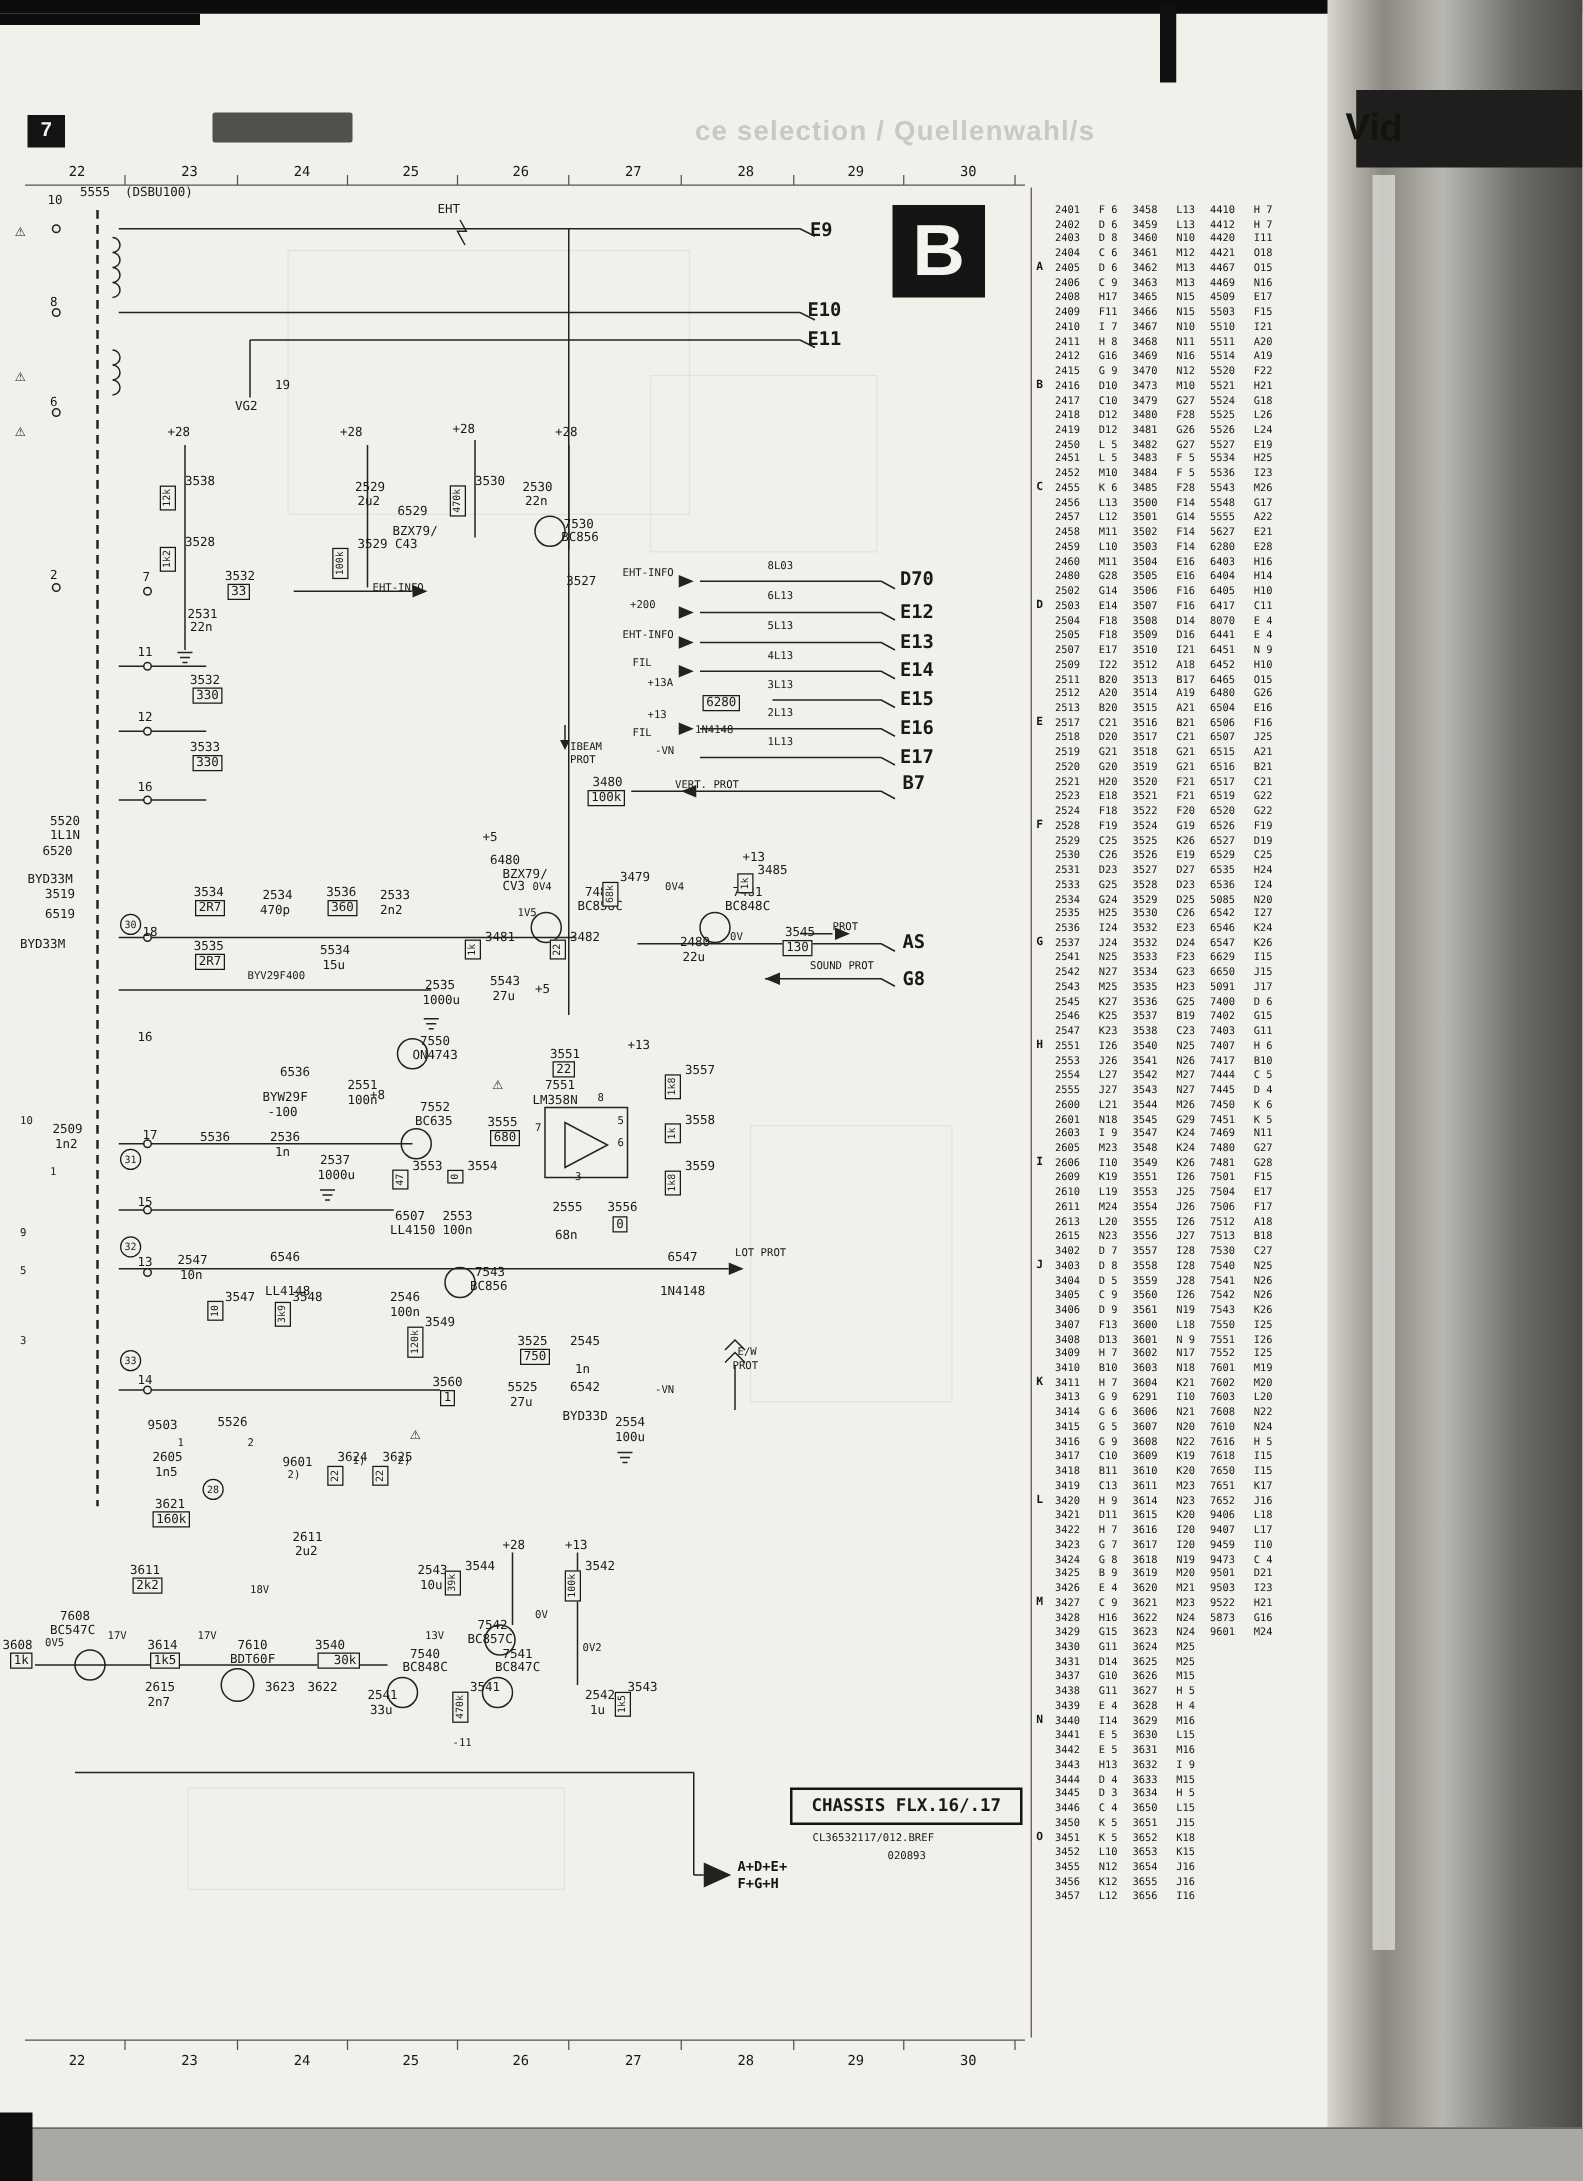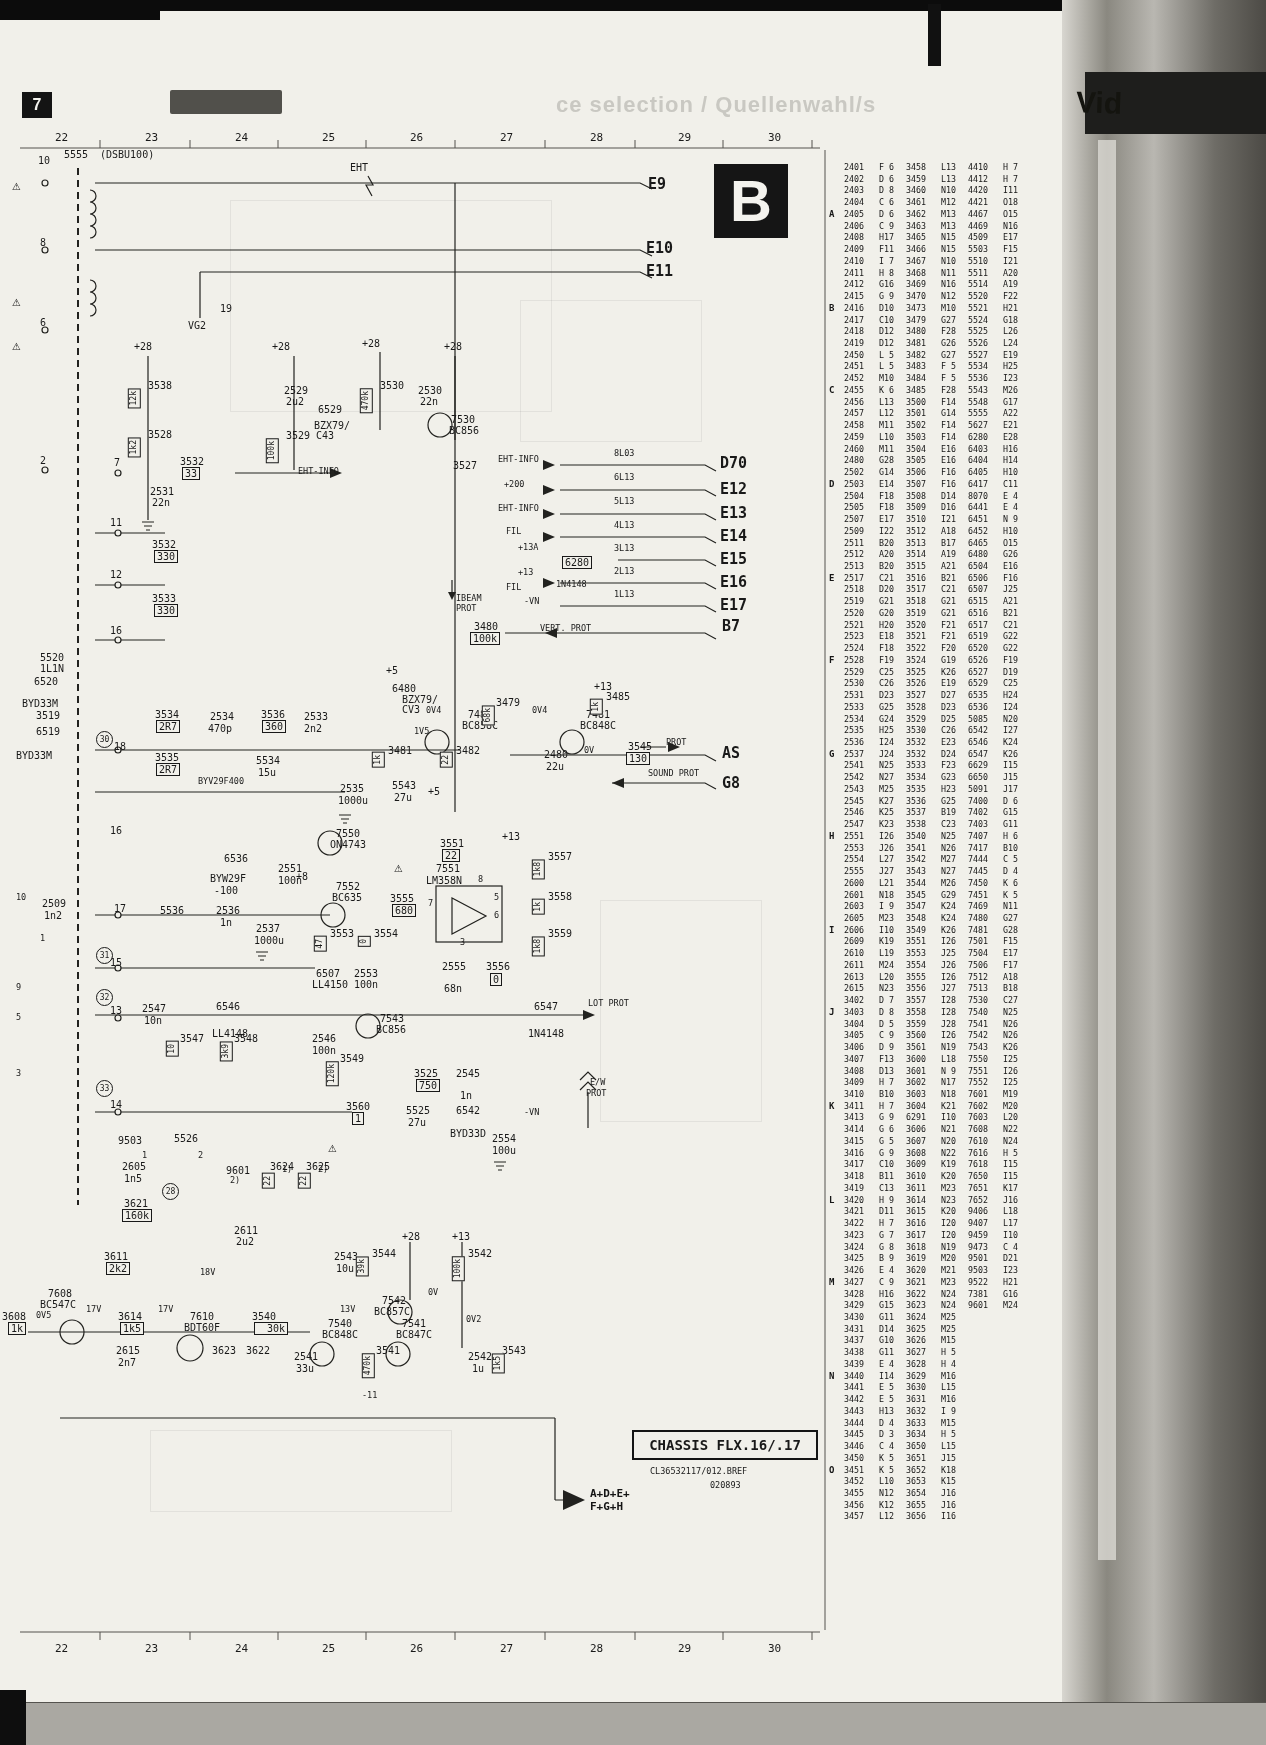--- a/index.html
+++ b/index.html
@@ -316,21 +316,21 @@
       <span class="lbl" style="left: 296px; top: 871px;">+8</span>
       <span class="lbl" style="left: 336px; top: 881px;">7552</span>
       <span class="lbl" style="left: 332px; top: 892px;">BC635</span>
       <span class="lbl" style="left: 390px; top: 893px;">3555</span>
       <span class="lbl bx" style="left: 392px; top: 904px;">680</span>
       <span class="lbl sm" style="left: 428px; top: 899px;">7</span>
       <span class="lbl sm" style="left: 494px; top: 893px;">5</span>
       <span class="lbl sm" style="left: 494px; top: 911px;">6</span>
       <span class="lbl" style="left: 548px; top: 891px;">3558</span>
       <span class="lbl vbx" style="left: 532px; top: 899px;">1k</span>
-      <span class="lbl circ" style="left: 96px; top: 947px;">31</span>
+      <span class="lbl circ" style="left: 96px; top: 919px;">31</span>
       <span class="lbl" style="left: 114px; top: 903px;">17</span>
       <span class="lbl" style="left: 160px; top: 905px;">5536</span>
       <span class="lbl" style="left: 216px; top: 905px;">2536</span>
       <span class="lbl" style="left: 220px; top: 917px;">1n</span>
       <span class="lbl sm" style="left: 16px; top: 893px;">10</span>
       <span class="lbl" style="left: 42px; top: 898px;">2509</span>
       <span class="lbl" style="left: 44px; top: 910px;">1n2</span>
       <span class="lbl sm" style="left: 40px; top: 934px;">1</span>
       <span class="lbl" style="left: 256px; top: 923px;">2537</span>
       <span class="lbl" style="left: 254px; top: 935px;">1000u</span>
@@ -1248,21 +1248,21 @@
         <span>3621</span>
         <span>M23</span>
         <span>9522</span>
         <span>H21</span>
       </div>
       <div class="prow">
         <span>3428</span>
         <span>H16</span>
         <span>3622</span>
         <span>N24</span>
-        <span>7381</span>
+        <span>5873</span>
         <span>G16</span>
       </div>
       <div class="prow">
         <span>3429</span>
         <span>G15</span>
         <span>3623</span>
         <span>N24</span>
         <span>9601</span>
         <span>M24</span>
       </div>

